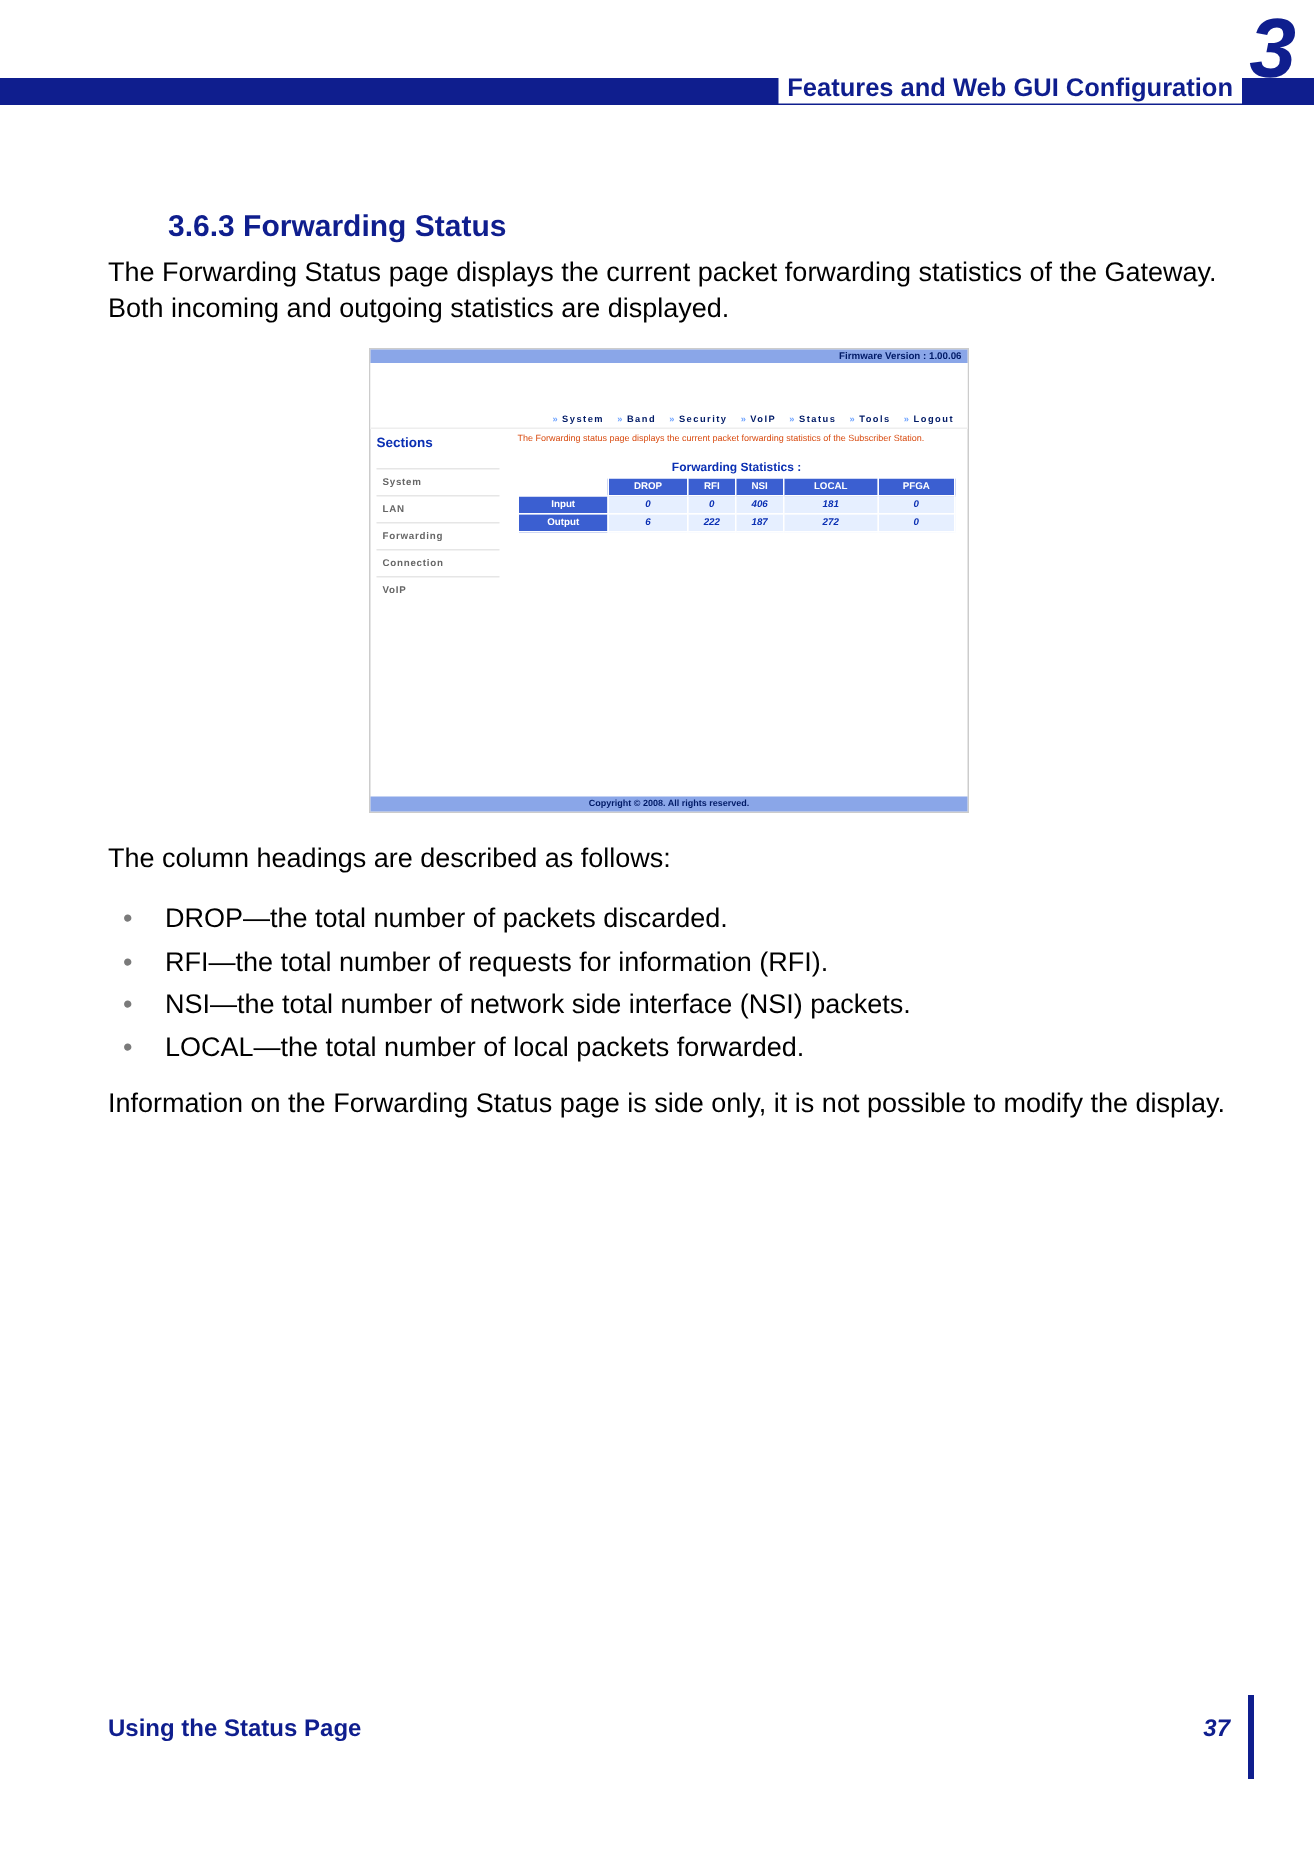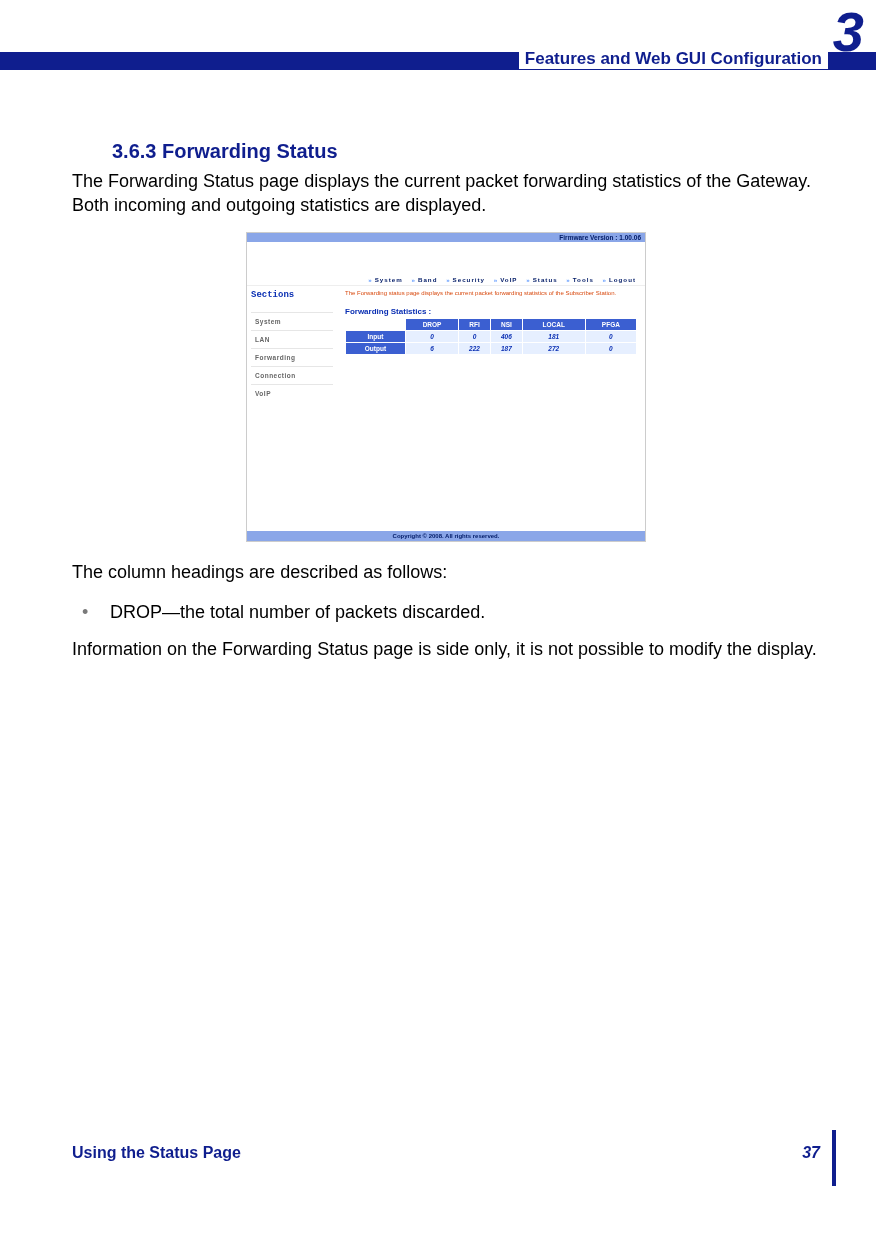--- a/index.html
+++ b/index.html
@@ -128,33 +128,32 @@
   .shot .mainrow { display: flex; height: 210px; }
   .shot .side {
     width: 90px;
     padding: 4px 4px;
   }
   .shot .side .hd {
     color: #0a2fb3;
     font-weight: bold;
     font-size: 9px;
     margin-bottom: 12px;
-    font-family: Liberation Mono, monospace;
   }
   .shot .side .item {
     font-size: 6.5px;
     color: #666;
     padding: 5px 4px;
     border-top: 1px solid #e6e6e6;
     letter-spacing: 0.5px;
     font-weight: bold;
   }
   .shot .pane { flex: 1; padding: 4px 8px; }
   .shot .pane .desc { color: #d84a0f; font-size: 6px; line-height: 1.3; margin-bottom: 10px;}
-  .shot .pane .tbltitle { color: #0a2fb3; font-weight: bold; font-size: 8px; margin-bottom: 2px;}
+  .shot .pane .tbltitle { color: #0a2fb3; font-weight: bold; font-size: 8px; margin-bottom: 2px; text-align: center;}
   .shot table { border-collapse: collapse; width: 100%; font-size: 6.5px; }
   .shot th { background: #3b5fd1; color: #fff; font-weight: bold; padding: 2px 0; text-align: center; border: 1px solid #fff;}
   .shot td { background: #e6efff; color: #0a2fb3; text-align: center; padding: 2px 0; border: 1px solid #fff; font-weight: bold; font-style: italic;}
   .shot td.rowh { background: #3b5fd1; color: #fff; font-style: normal;}
   .shot th.blank { background: #fff; border: none;}
   .shot .foot {
     position: absolute;
     left: 0; right: 0; bottom: 0;
     background: #8aa6e8;
     color: #001a66;
@@ -230,20 +229,23 @@
           </table>
       </div>
     </div>
     <div class="foot">Copyright © 2008.  All rights reserved.</div>
   </div>
 
   <p class="body">The column headings are described as follows:</p>
 
   <ul class="bullets">
     <li>DROP—the total number of packets discarded.</li>
+    <li>RFI—the total number of requests for information (RFI).</li>
+    <li>NSI—the total number of network side interface (NSI) packets.</li>
+    <li>LOCAL—the total number of local packets forwarded.</li>
   </ul>
 
   <p class="body">Information on the Forwarding Status page is side only, it is not possible to modify the display.</p>
 </div>
 
 <div class="footer-left">Using the Status Page</div>
 <div class="footer-right">37</div>
 <div class="right-rule"></div>
 
 </body></html>

